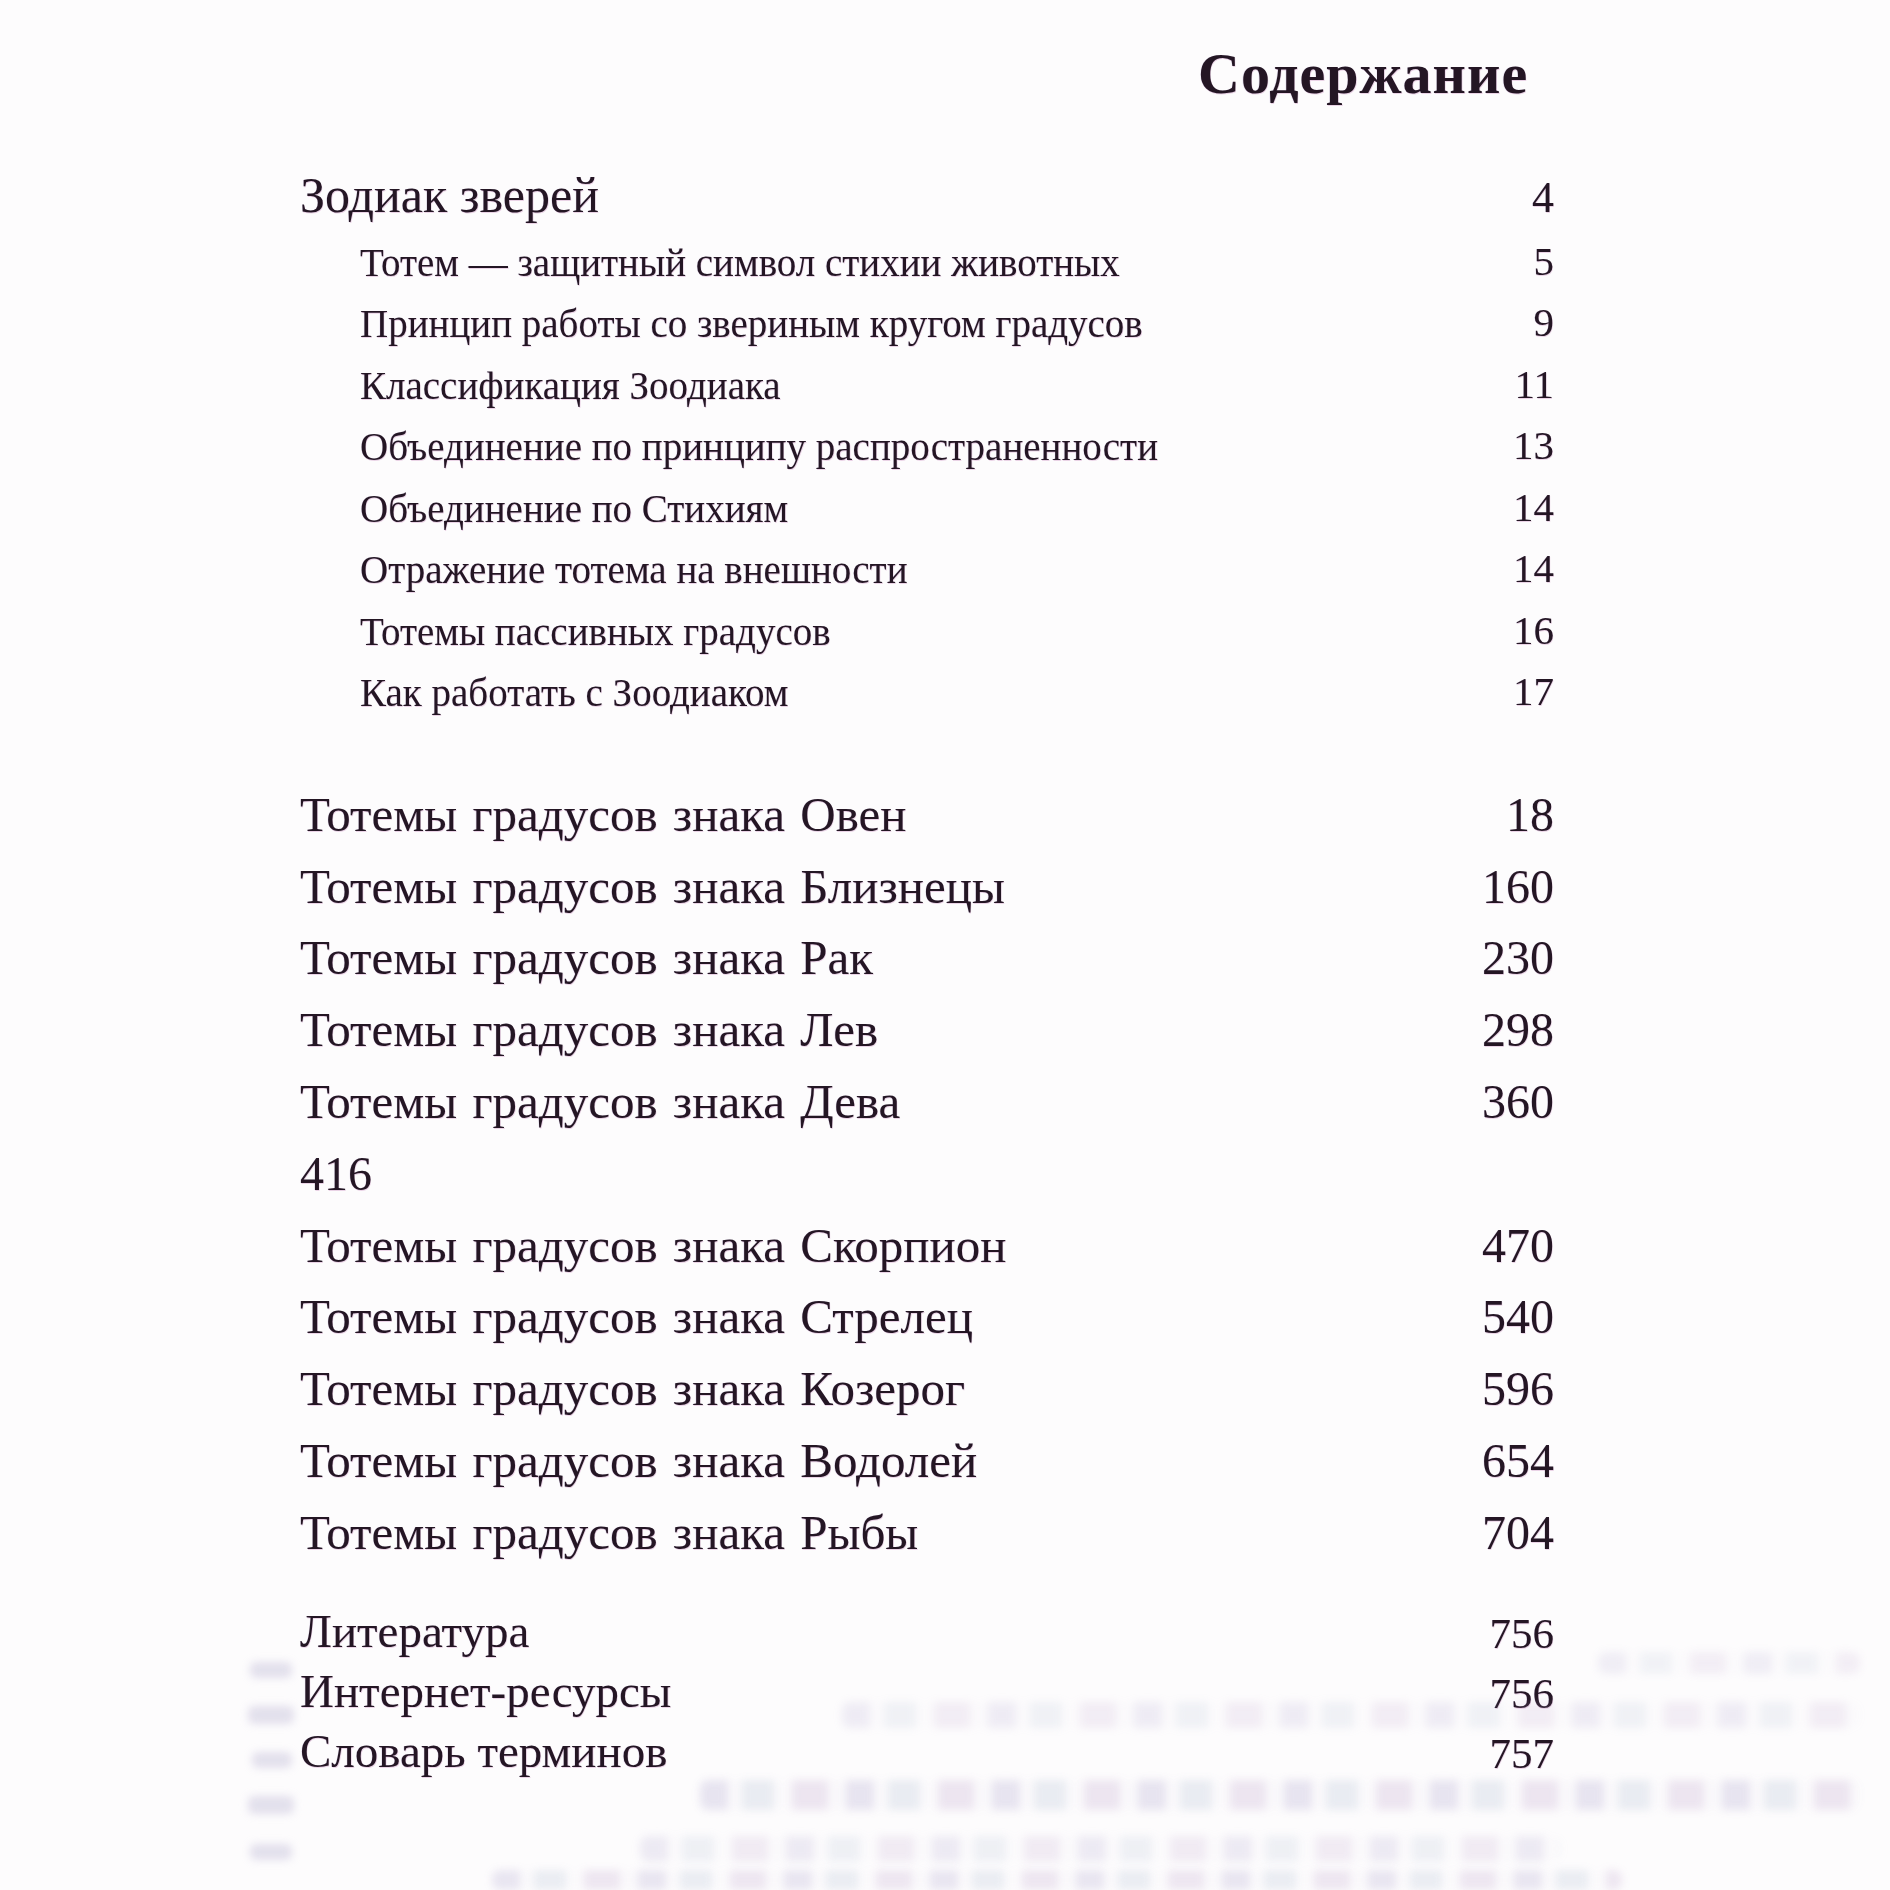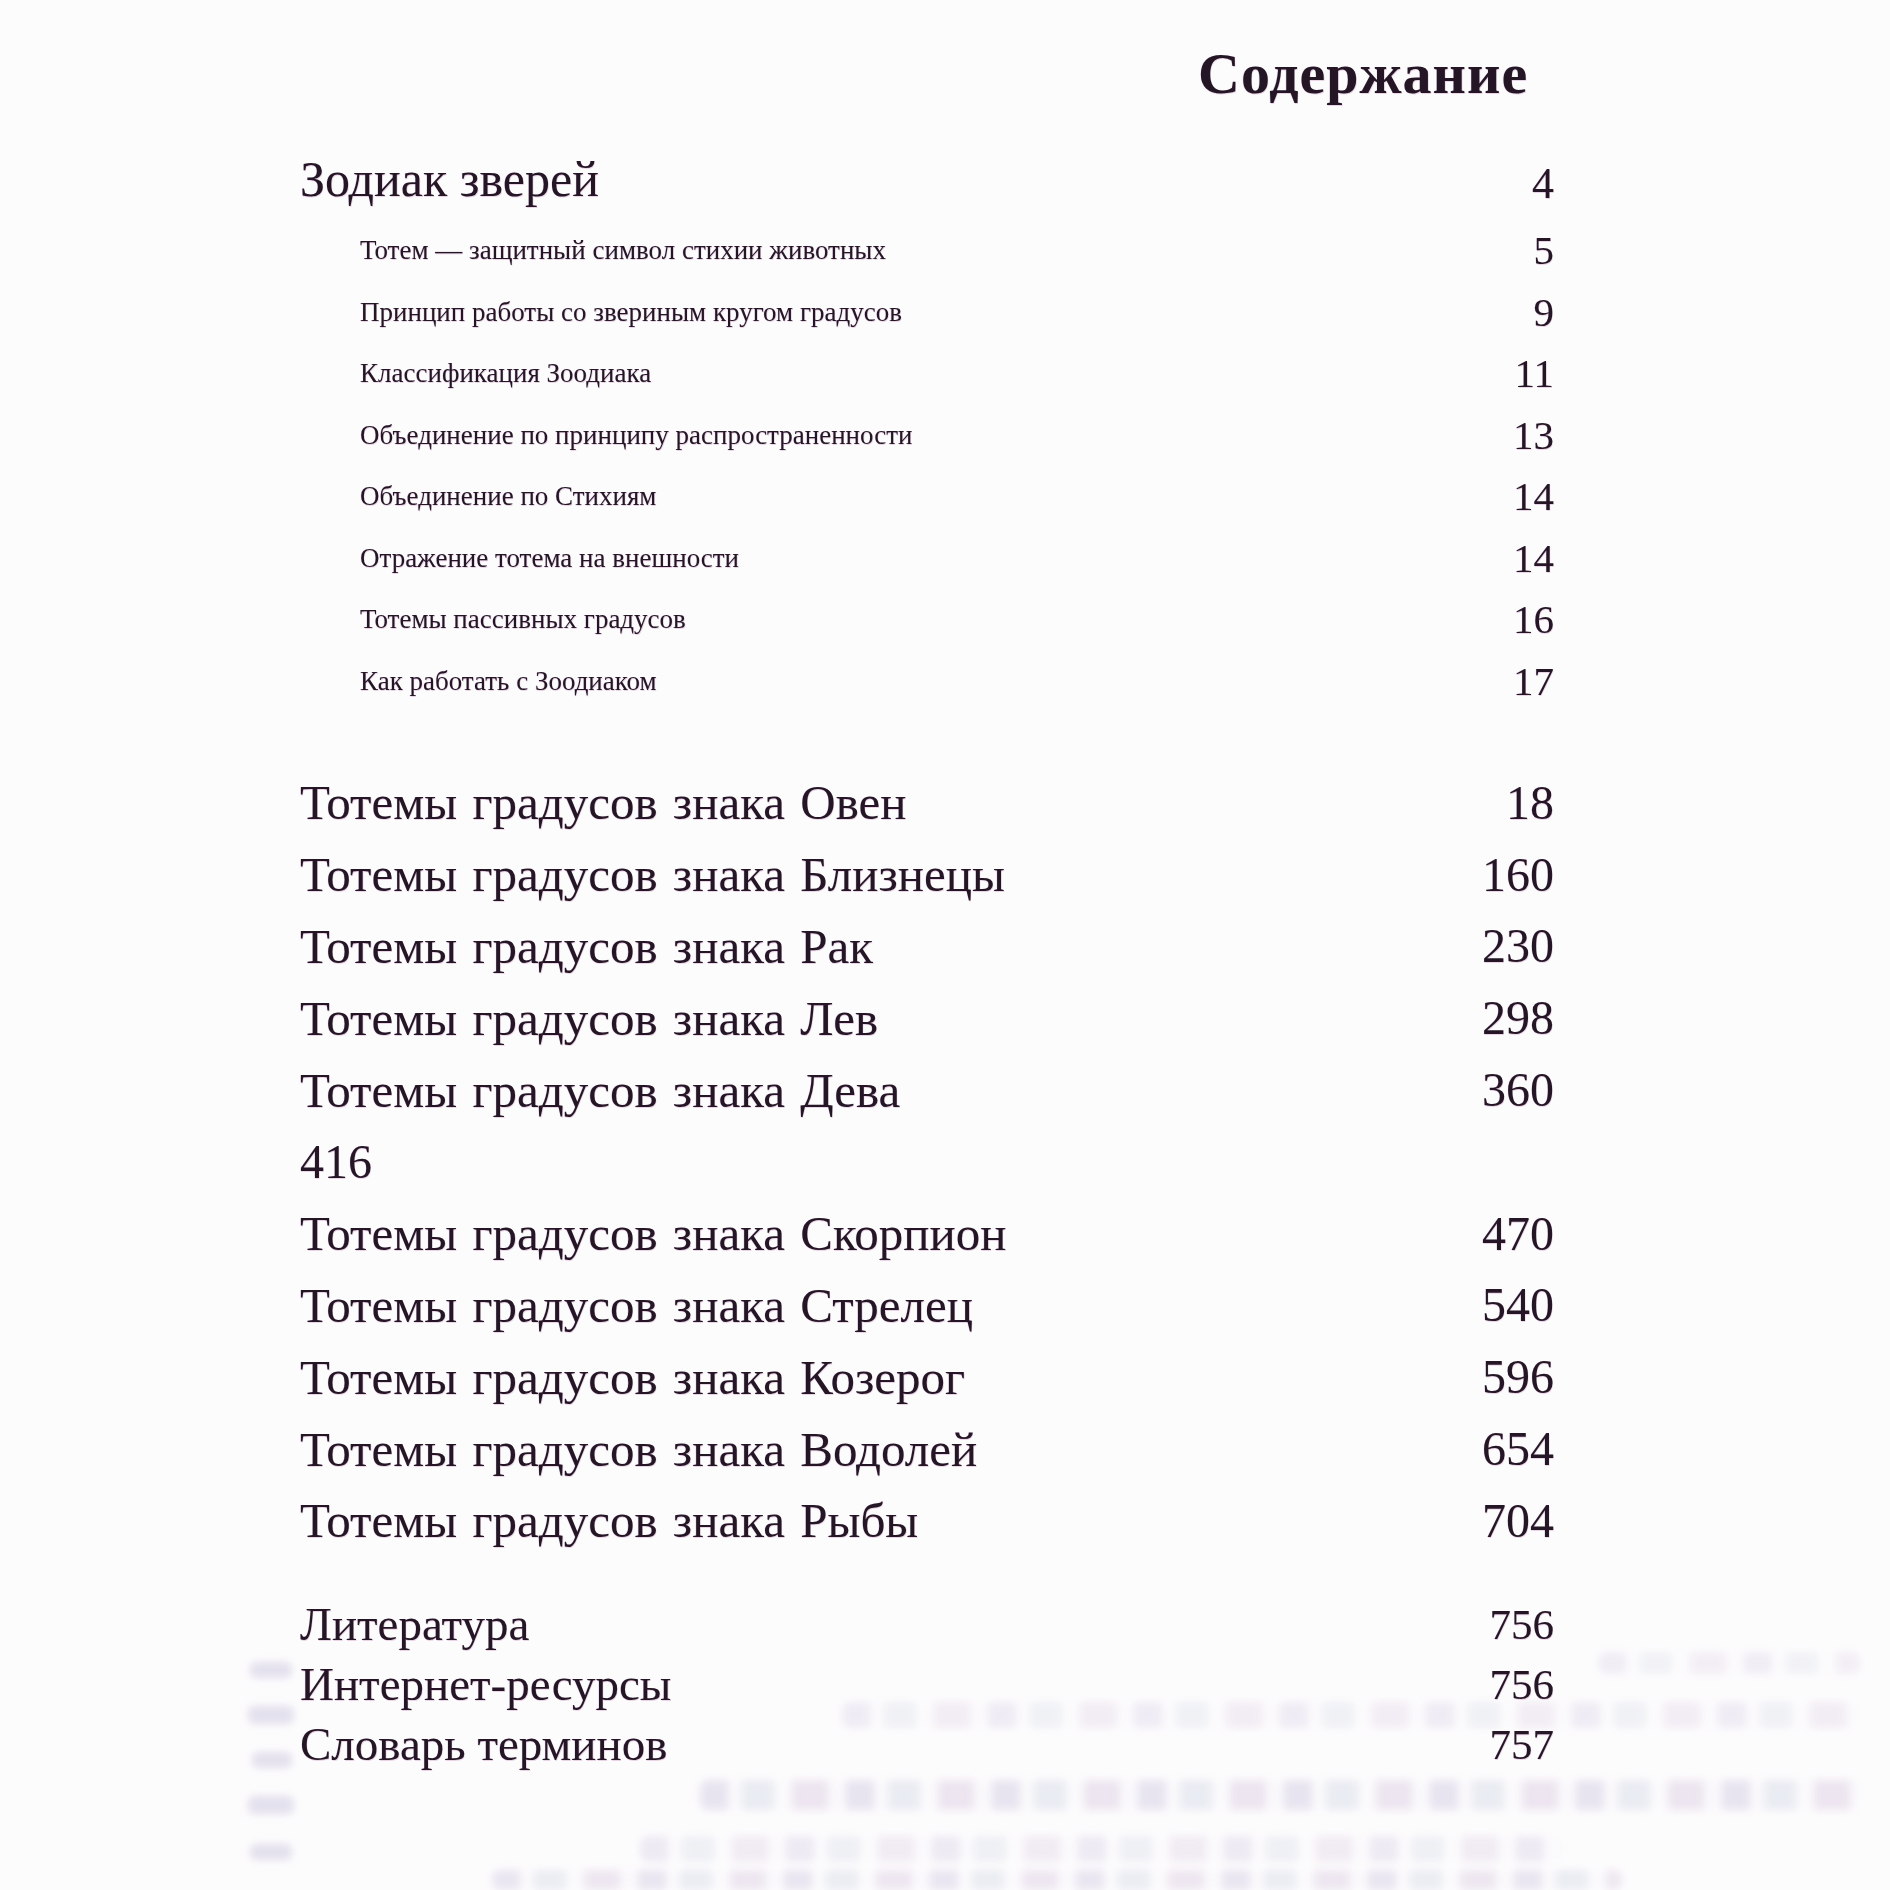--- a/index.html
+++ b/index.html
@@ -34,29 +34,29 @@
   }
   .toc {
     position: absolute;
     left: 300px;
     right: 336px;
     top: 138px;
   }
   .row {
     display: flex;
     justify-content: space-between;
-    align-items: center;
+    align-items: flex-end;
     white-space: nowrap;
   }
   .row-head { height: 82px; }
   .row-head .label { font-size: 50px; line-height: 1; }
   .row-head .pagenum { font-size: 44px; line-height: 1; padding-top: 10px; }
 
   .row-sub { height: 61.5px; }
-  .row-sub .label { font-size: 27px; line-height: 1; padding-left: 60px; }
+  .row-sub .label { font-size: 39px; line-height: 1; padding-left: 60px; }
   .row-sub .pagenum { font-size: 41px; line-height: 1; }
 
   .gap-1 { height: 55px; }
   .gap-2 { height: 38px; }
 
   .row-chapter { height: 71.8px; }
   .row-chapter .label { font-size: 49px; line-height: 1; word-spacing: 3px; }
   .row-chapter .pagenum { font-size: 48px; line-height: 1; }
 
   .row-end { height: 60px; }

